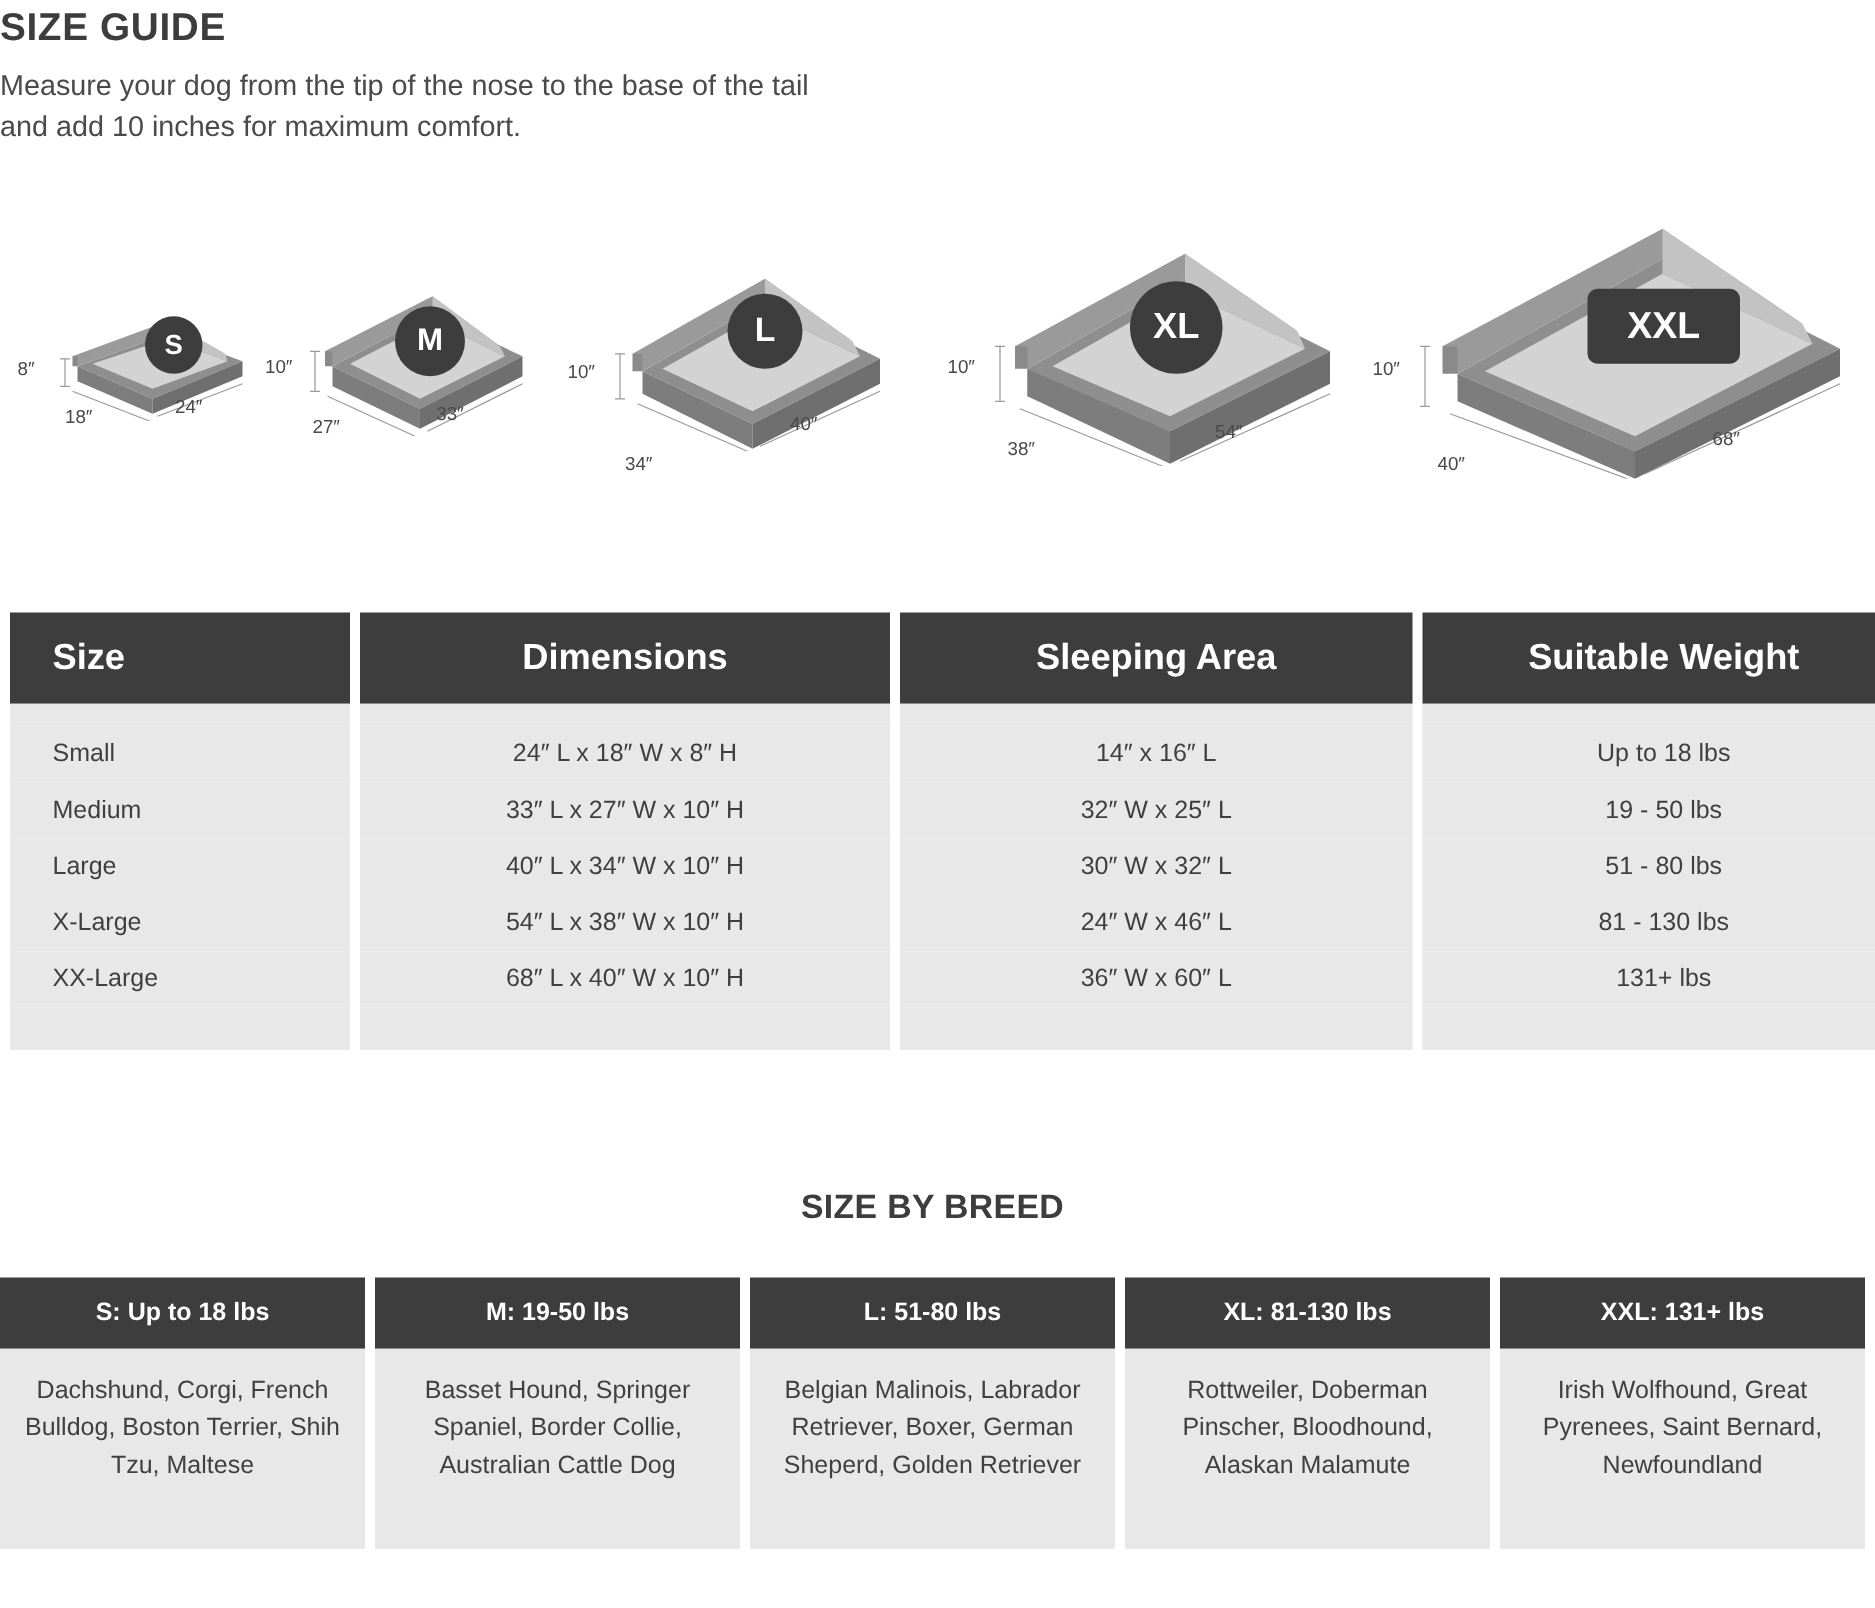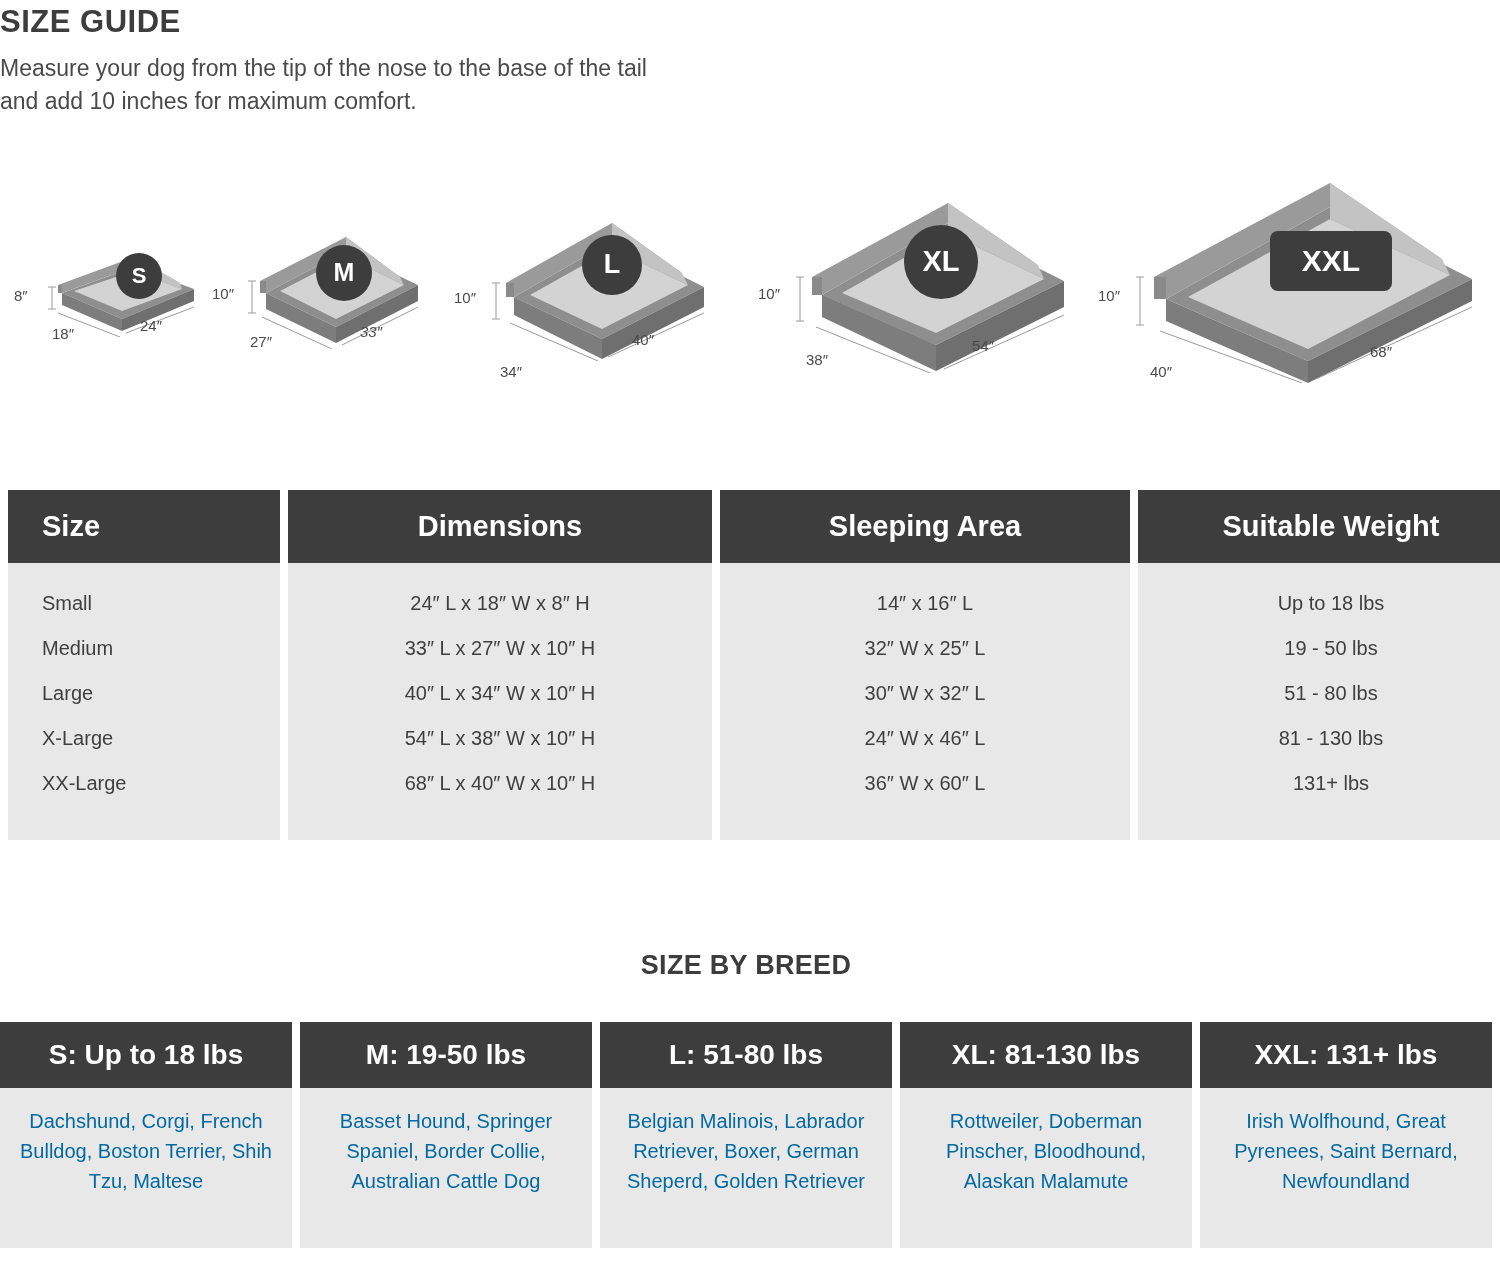--- a/index.html
+++ b/index.html
@@ -119,28 +119,28 @@
     top: 1022px;
     left: 0;
     width: 1492px;
     display: grid;
     grid-template-columns: repeat(5, 1fr);
     gap: 8px;
   }
   .breed-head {
     background: #3d3d3d;
     color: #ffffff;
-    font-size: 28px;
+    font-size: 20px;
     font-weight: bold;
     text-align: center;
     padding: 17px 4px;
   }
   .breed-body {
     background: #e8e8e8;
-    color: #0369a1;
+    color: #404040;
     font-size: 20px;
     font-weight: 300;
     line-height: 1.5;
     text-align: center;
     padding: 18px 12px 22px 12px;
     min-height: 120px;
   }
 </style>
 </head>
 <body>
@@ -202,21 +202,21 @@
             <line x1="20" y1="94" x2="28" y2="94"></line>
             <line x1="34" y1="98" x2="104" y2="130"></line>
             <line x1="114" y1="126" x2="190" y2="88"></line>
           </g>
         </svg>
         <div class="badge circle" style="width:56px;height:56px;left:88px;top:26px;font-size:25px;">
           <span>M</span>
         </div>
         <div class="dim" style="left:-16px;top:66px;">10″</div>
         <div class="dim" style="left:22px;top:114px;">27″</div>
-        <div class="dim" style="left:132px;top:104px;font-style:italic;">33″</div>
+        <div class="dim" style="left:121px;top:104px;">33″</div>
       </div>
     </div>
 
     <div class="bed-item" style="left:470px; bottom:84px;">
       <div class="bed-svg-wrap" style="width:250px;height:150px;">
         <svg width="250" height="150" viewBox="0 0 250 150">
           <path d="M44 86 L142 30 L234 76 L132 128 Z" fill="#8e8e8e"></path>
           <path d="M44 86 L44 104 L132 148 L132 128 Z" fill="#7d7d7d"></path>
           <path d="M132 128 L132 148 L234 96 L234 76 Z" fill="#6f6f6f"></path>
           <path d="M44 86 L142 30 L212 62 L142 12 L36 72 Z" fill="#9a9a9a"></path>

